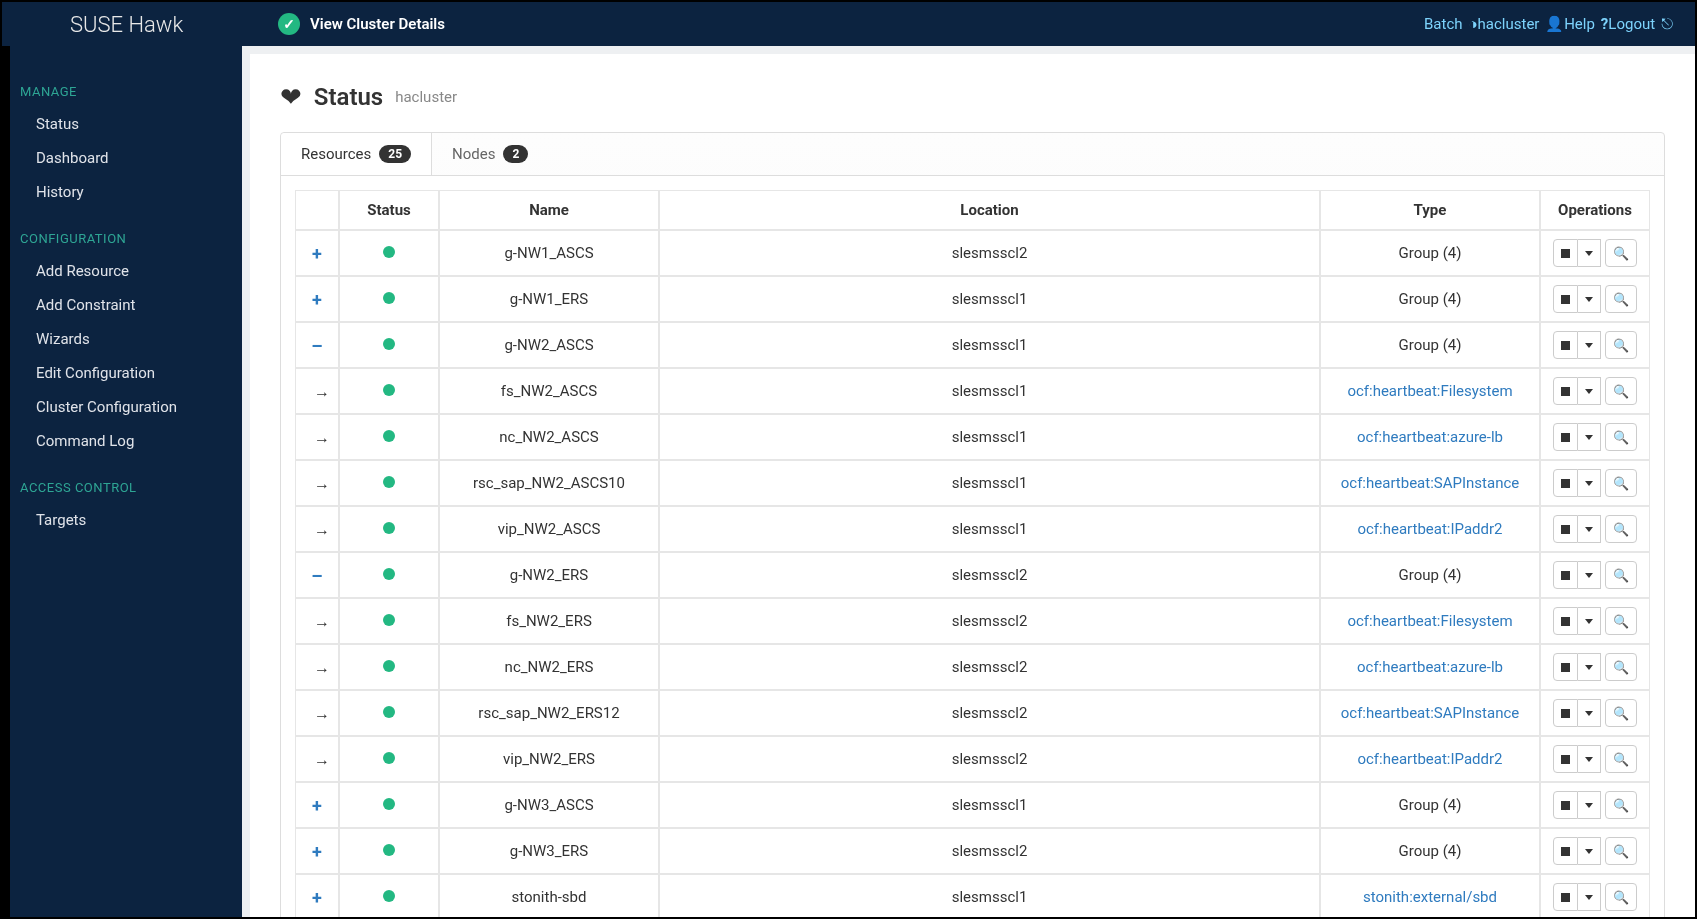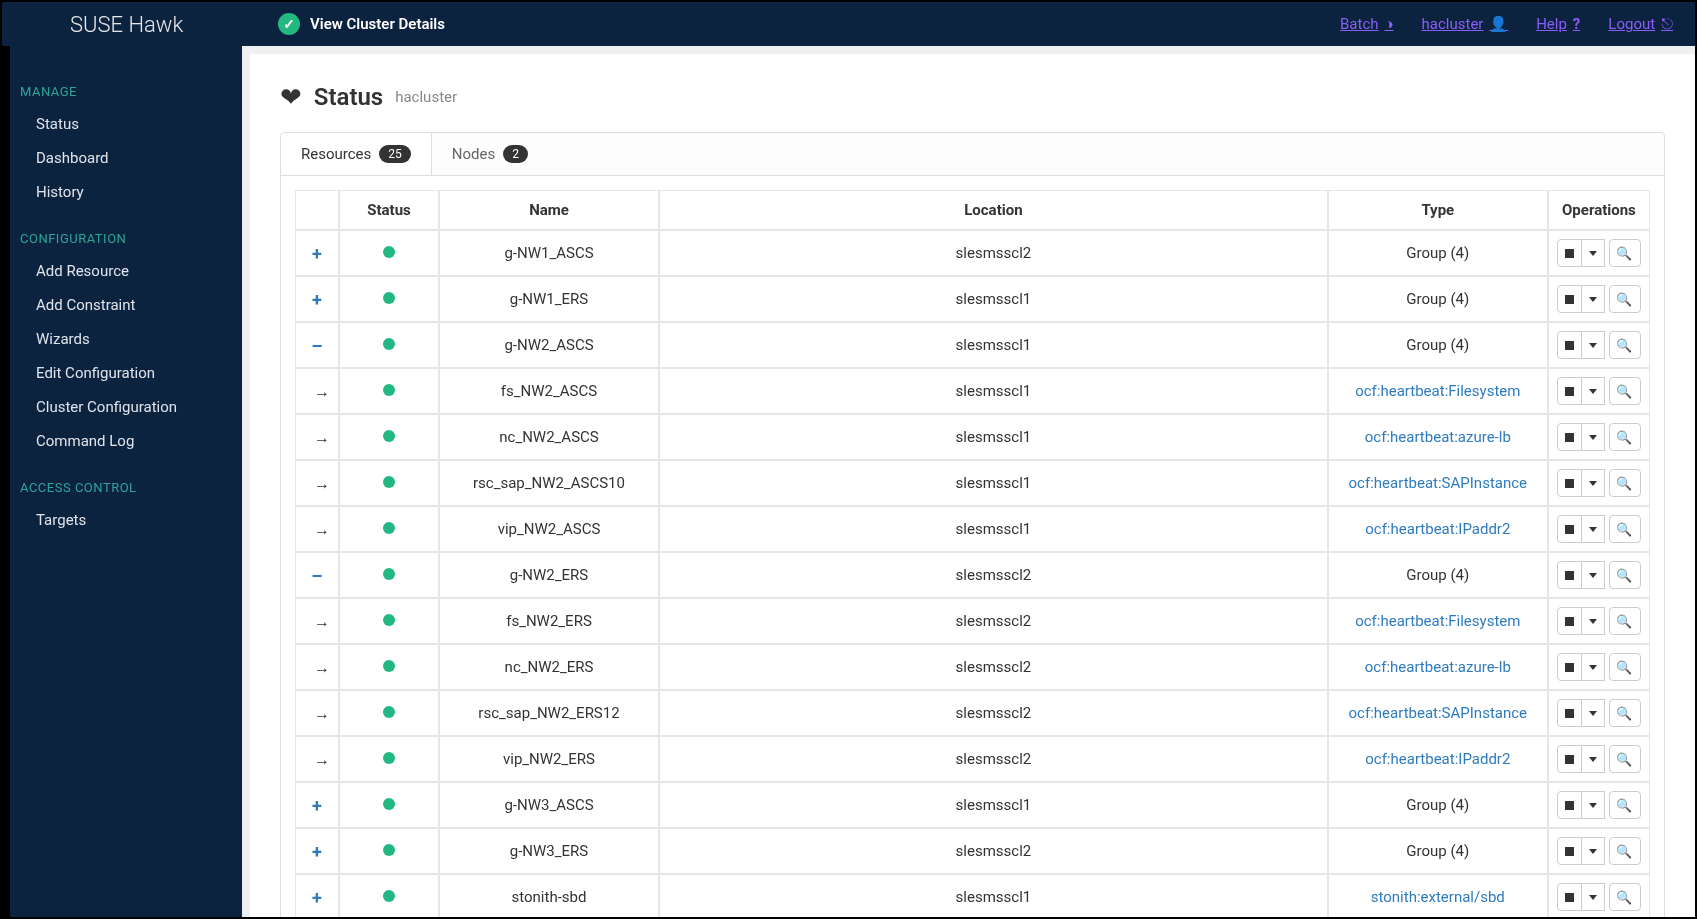--- a/index.html
+++ b/index.html
@@ -3,62 +3,62 @@
 <meta charset="utf-8">
 <style>
 * { margin: 0; padding: 0; box-sizing: border-box; font-family: -apple-system, BlinkMacSystemFont, "Segoe UI", Roboto, sans-serif; }
 body { background: #000; width: 1697px; height: 919px; overflow: hidden; }
 .app-frame { width: 100%; height: 100%; display: flex; flex-direction: column; border: 2px solid #000; }
 
 .topbar { height: 44px; background: #0c2340; display: flex; align-items: center; color: #fff; font-size: 15px; padding-left: 44px; }
 .brand { padding: 0 24px; font-size: 22px; font-weight: 300; color: #e8e8e8; width: 232px; }
 .view-cluster { display: flex; align-items: center; gap: 10px; font-weight: 600; }
 .checkmark-circle { width: 22px; height: 22px; background: #23b882; border-radius: 50%; display: inline-flex; align-items: center; justify-content: center; color: #fff; font-size: 14px; font-weight: bold; }
-.topbar-right { margin-left: auto; display: flex; align-items: center; gap: 28px; padding-right: 22px; font-size: 15px; color: #8b5cf6; text-decoration: underline; }
+.topbar-right { margin-left: auto; display: flex; align-items: center; padding-right: 22px; font-size: 15px; color: #7dd3fc; }
 .topbar-item { display: flex; align-items: center; gap: 6px; cursor: pointer; }
 
 .body-row { flex: 1; display: flex; min-height: 0; padding-left: 8px; }
 .sidebar { width: 232px; background: #0c2340; color: #c7cbd1; overflow-y: auto; padding-top: 30px; }
 .nav-section-title { color: #2ea594; font-size: 13px; letter-spacing: 0.5px; padding: 8px 10px; }
 .nav-item { padding: 8px 26px; font-size: 15px; color: #e0e3e9; cursor: pointer; }
 
 .content { flex: 1; background: #eef0f2; display: flex; flex-direction: column; min-width: 0; }
 .content-inner { background: #fff; margin: 0; padding: 28px 30px 0; flex: 1; overflow-y: auto; border-left: 8px solid #eef0f2; border-top: 8px solid #eef0f2; }
 
 .page-head { display: flex; align-items: center; gap: 12px; margin-bottom: 20px; }
 .heart-icon { font-size: 26px; color: #333; }
 .page-title { font-size: 24px; font-weight: 600; color: #333; }
 .page-subtitle { font-size: 15px; color: #888; }
 
 .tabs-container { border: 1px solid #ddd; border-radius: 4px; background: linear-gradient(#fdfdfd,#f4f4f4); }
 .tabs-header { display: flex; border-bottom: 1px solid #ddd; }
 .tab { padding: 12px 20px; font-size: 15px; color: #666; display: flex; align-items: flex-start; gap: 8px; cursor: pointer; }
 .tab.active { background: #fff; border-right: 1px solid #ddd; border-top-left-radius: 4px; color: #333; }
 .tab:not(.active) { border-right: 1px solid transparent; }
-.tab-badge { background: #333; color: #fff; font-size: 12px; font-weight: 400; padding: 2px 9px; border-radius: 12px; }
+.tab-badge { background: #333; color: #fff; font-size: 12px; font-weight: 700; padding: 2px 9px; border-radius: 12px; }
 .tab-body { padding: 14px; background: #fff; }
 
 table.res { width: 100%; border-collapse: separate; border-spacing: 0; font-size: 15px; color: #333; }
 table.res th { font-weight: 700; text-align: center; padding: 10px 8px; border: 1px solid #e6e6e6; background: #fff; }
 table.res td { padding: 8px; border: 1px solid #e6e6e6; text-align: center; vertical-align: middle; }
 .expand-cell { width: 40px; color: #2f7bbf; font-size: 18px; font-weight: bold; cursor: pointer; }
 .child-expand { color: #333; font-size: 16px; }
 .status-dot { width: 12px; height: 12px; background: #23b882; border-radius: 50%; display: inline-block; }
 .type-link { color: #2f7bbf; text-decoration: none; margin-top: 32px; }
 .ops-group { display: inline-flex; align-items: center; }
 .ops-btn { border: 1px solid #ccc; background: #fff; height: 28px; display: inline-flex; align-items: center; justify-content: center; padding: 0 7px; font-size: 13px; cursor: pointer; }
 .ops-btn:first-child { border-top-left-radius: 4px; border-bottom-left-radius: 4px; }
 .ops-btn.mid { border-left: none; }
 .ops-btn.last { border-left: none; border-top-right-radius: 4px; border-bottom-right-radius: 4px; margin-left: 4px; border-left: 1px solid #ccc; border-radius: 4px; }
 .stop-square { width: 9px; height: 9px; background: #333; display: inline-block; }
 .caret-down { width: 0; height: 0; border-left: 4px solid transparent; border-right: 4px solid transparent; border-top: 5px solid #333; display: inline-block; }
 .mag { font-size: 13px; color: #333; }
 
 .row.child td:first-child { padding-left: 18px; }
-th.col-status{width:100px}th.col-name{width:220px}th.col-type{width:220px}th.col-ops{width:102px}
+th.col-status{width:100px}th.col-name{width:220px}th.col-type{width:220px}th.col-ops{width:110px}
 </style>
 </head>
 <body>
 
 <div class="app-frame">
   <div class="topbar">
     <div class="brand">SUSE Hawk</div>
     <div class="view-cluster">
       <span class="checkmark-circle">✓</span>
       <span>View Cluster Details</span>

